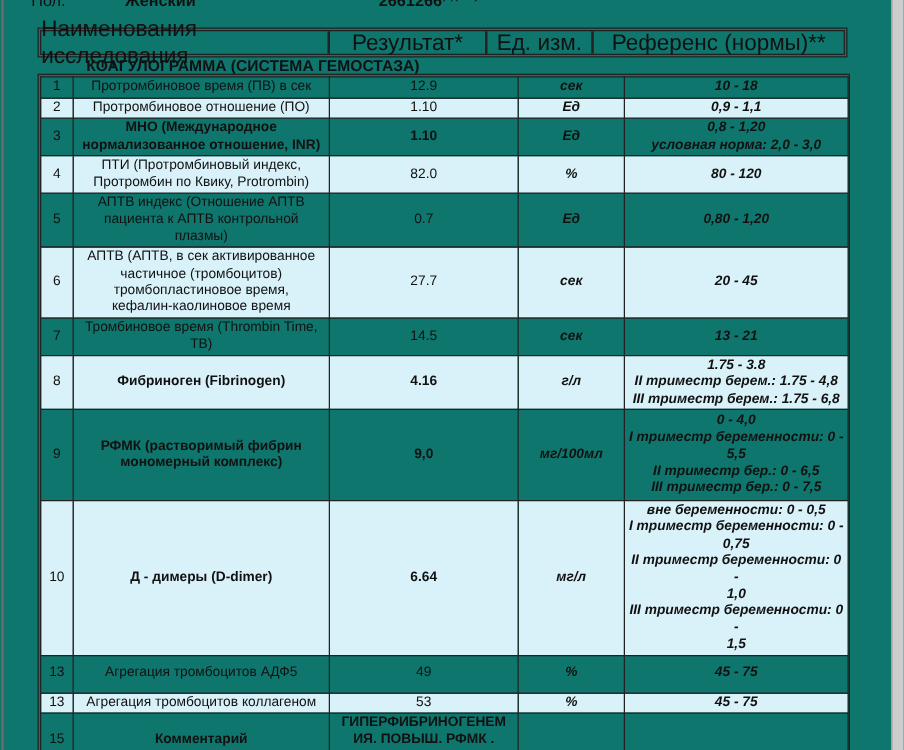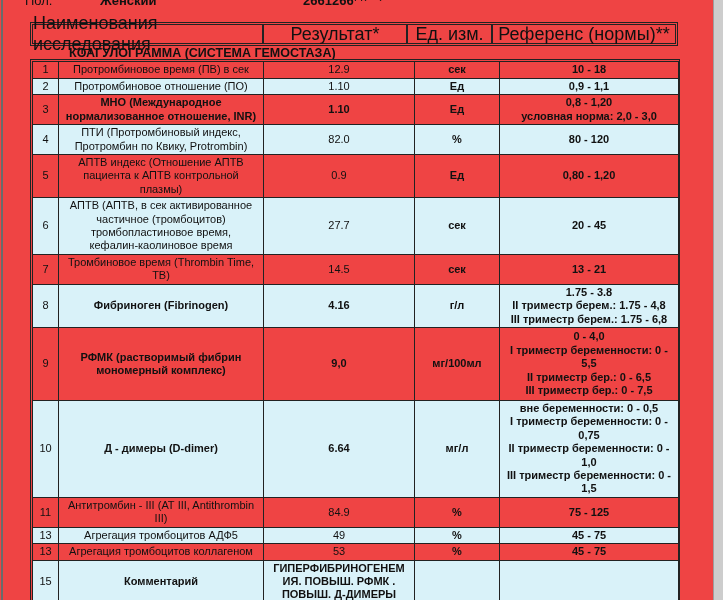--- a/index.html
+++ b/index.html
@@ -3,21 +3,21 @@
 <meta charset="utf-8">
 <style>
   html,body{margin:0;padding:0;}
   body{
     font-family:"Liberation Sans","DejaVu Sans",sans-serif;
     background:#ffffff;
   }
   .page{
     position:relative;
     width:723px;height:600px;
-    background:#ef4444;
+    background:#0f766e;
     overflow:hidden;
   }
   
   .left-edge{
     position:absolute;left:1px;top:0;width:2px;height:600px;
     background:#6b6b6b;
   }
   
   .right-strip{
     position:absolute;right:0;top:0;width:9px;height:600px;
@@ -44,21 +44,21 @@
   .header-inner{
     display:flex;height:100%;
     border:1px solid #222;box-sizing:border-box;
   }
   .header-cell{
     display:flex;align-items:center;justify-content:center;
     font-size:18px;font-weight:normal;color:#111;
     border-right:2px solid #222;box-sizing:border-box;
   }
   .hc-name{width:231px;}
-  .hc-result{width:144px;}
+  .hc-result{width:126px;}
   .hc-units{width:85px;}
   .hc-ref{flex:1;border-right:none;text-align:right;}
   
   .section-title{
     position:absolute;left:31px;top:46px;
     font-size:12.5px;font-weight:bold;color:#111;white-space:nowrap;padding-left:38px;
   }
   
   .table-outer{
     position:absolute;left:30px;top:59px;width:650px;
@@ -69,21 +69,21 @@
     border:1px solid #222;
   }
   table.results td{
     border:1px solid #222;
     vertical-align:middle;text-align:center;
     font-size:11px;color:#111;
     padding:1px 2px;line-height:1.22;
     white-space:pre-line;overflow:hidden;
   }
   td.name{text-align:left;padding-left:4px;}
-  td.units,td.ref{font-weight:bold;}
+  td.units,td.ref{font-weight:bold;font-style:italic;}
   tr.emph td.name,tr.emph td.result{font-weight:bold;}
   tbody tr:nth-child(even){background:#d9f2f9;}
   tbody tr:nth-child(1){height:17px;}
   tbody tr:nth-child(2){height:16px;}
   tbody tr:nth-child(3){height:28px;}
   tbody tr:nth-child(4){height:28px;}
   tbody tr:nth-child(5){height:34px;}
   tbody tr:nth-child(6){height:53px;}
   tbody tr:nth-child(7){height:27px;}
   tbody tr:nth-child(8){height:37px;}
@@ -160,21 +160,21 @@
 Протромбин по Квику, Protrombin)</td>
           <td class="result">82.0</td>
           <td class="units">%</td>
           <td class="ref">80 - 120</td>
         </tr>
         <tr>
           <td class="num">5</td>
           <td class="name">АПТВ индекс (Отношение АПТВ
 пациента к АПТВ контрольной
 плазмы)</td>
-          <td class="result">0.9</td>
+          <td class="result">0.7</td>
           <td class="units">Ед</td>
           <td class="ref">0,80 - 1,20</td>
         </tr>
         <tr>
           <td class="num">6</td>
           <td class="name">АПТВ (АПТВ, в сек активированное
 частичное (тромбоцитов)
 тромбопластиновое время,
 кефалин-каолиновое время</td>
           <td class="result">27.7</td>
@@ -217,28 +217,20 @@
           <td class="units">мг/л</td>
           <td class="ref">вне беременности: 0 - 0,5
 I триместр беременности: 0 -
 0,75
 II триместр беременности: 0 -
 1,0
 III триместр беременности: 0 -
 1,5</td>
         </tr>
         <tr>
-          <td class="num">11</td>
-          <td class="name">Антитромбин - III (АТ III, Antithrombin
-III)</td>
-          <td class="result">84.9</td>
-          <td class="units">%</td>
-          <td class="ref">75 - 125</td>
-        </tr>
-        <tr>
           <td class="num">13</td>
           <td class="name">Агрегация тромбоцитов АДФ5</td>
           <td class="result">49</td>
           <td class="units">%</td>
           <td class="ref">45 - 75</td>
         </tr>
         <tr>
           <td class="num">13</td>
           <td class="name">Агрегация тромбоцитов коллагеном</td>
           <td class="result">53</td>

